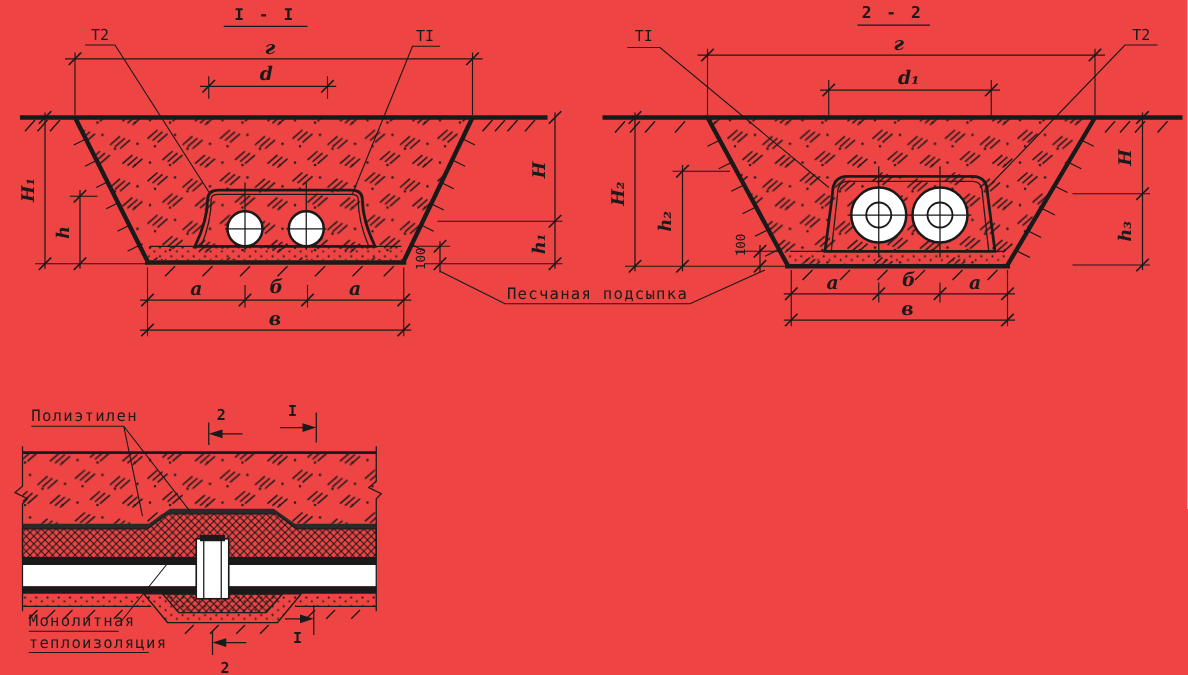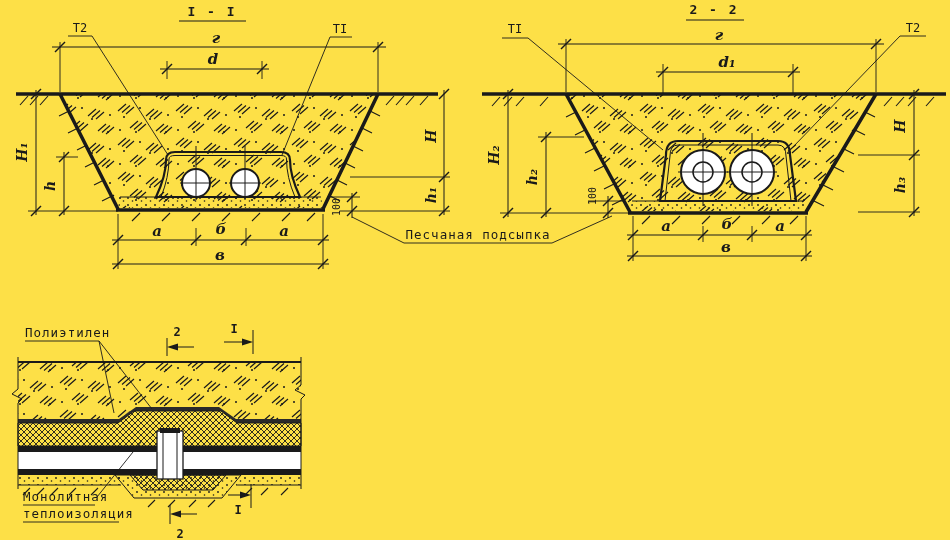--- a/index.html
+++ b/index.html
@@ -1,16 +1,16 @@
 <!DOCTYPE html>
 <html><head>
 <meta charset="utf-8">
 <style>
   html,body{margin:0;padding:0;background:#fff;}
-  .canvas{width:950px;height:540px;background:#fde047;position:relative;overflow:hidden;}
+  .canvas{width:950px;height:540px;background:#ef4444;position:relative;overflow:hidden;}
   svg{display:block;}
   text{font-family:"DejaVu Sans Mono","Liberation Mono",monospace;fill:#1a1a1a;}
   .lab{font-size:12px;}
   .lab13{font-size:12.5px;letter-spacing:1px;}
   .title{font-size:13px;letter-spacing:2px;font-weight:700;}
   .dimL{font-family:"DejaVu Serif","Liberation Serif",serif;font-style:italic;font-weight:700;font-size:15px;}
   .dimV{font-family:"DejaVu Serif","Liberation Serif",serif;font-style:italic;font-weight:700;font-size:14px;}
   .d100{font-size:10px;}
   .mk{font-size:12px;font-weight:700;}
   .thick{stroke:#1a1a1a;stroke-width:3.5;fill:none;}

